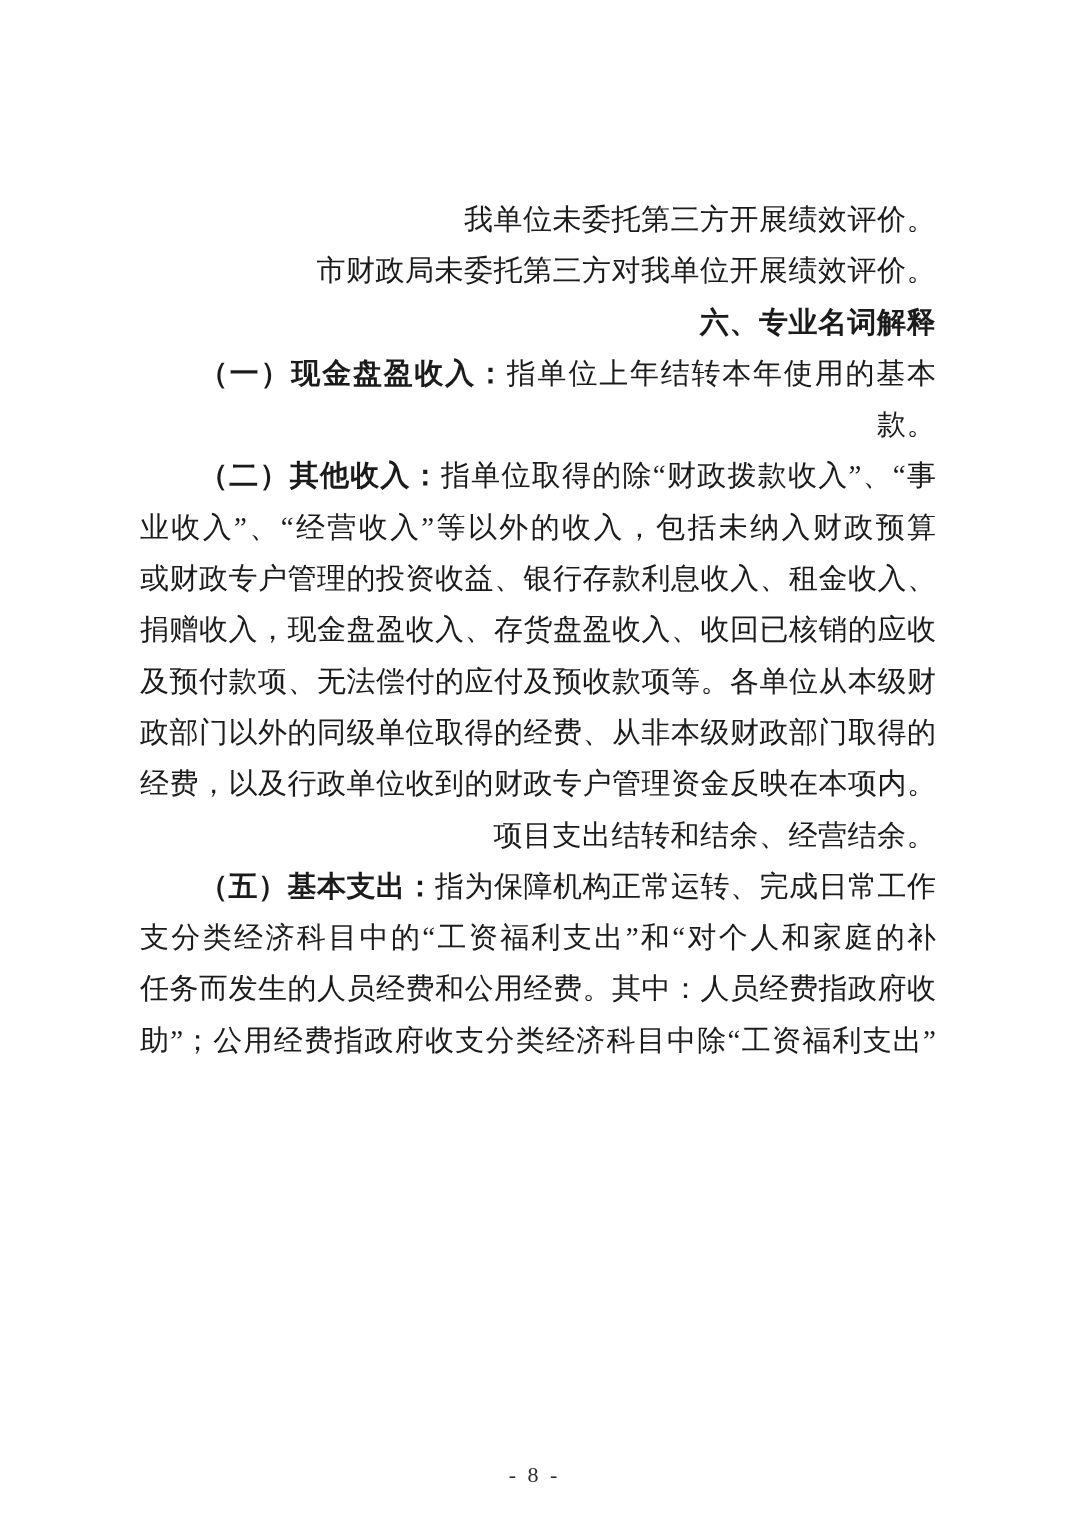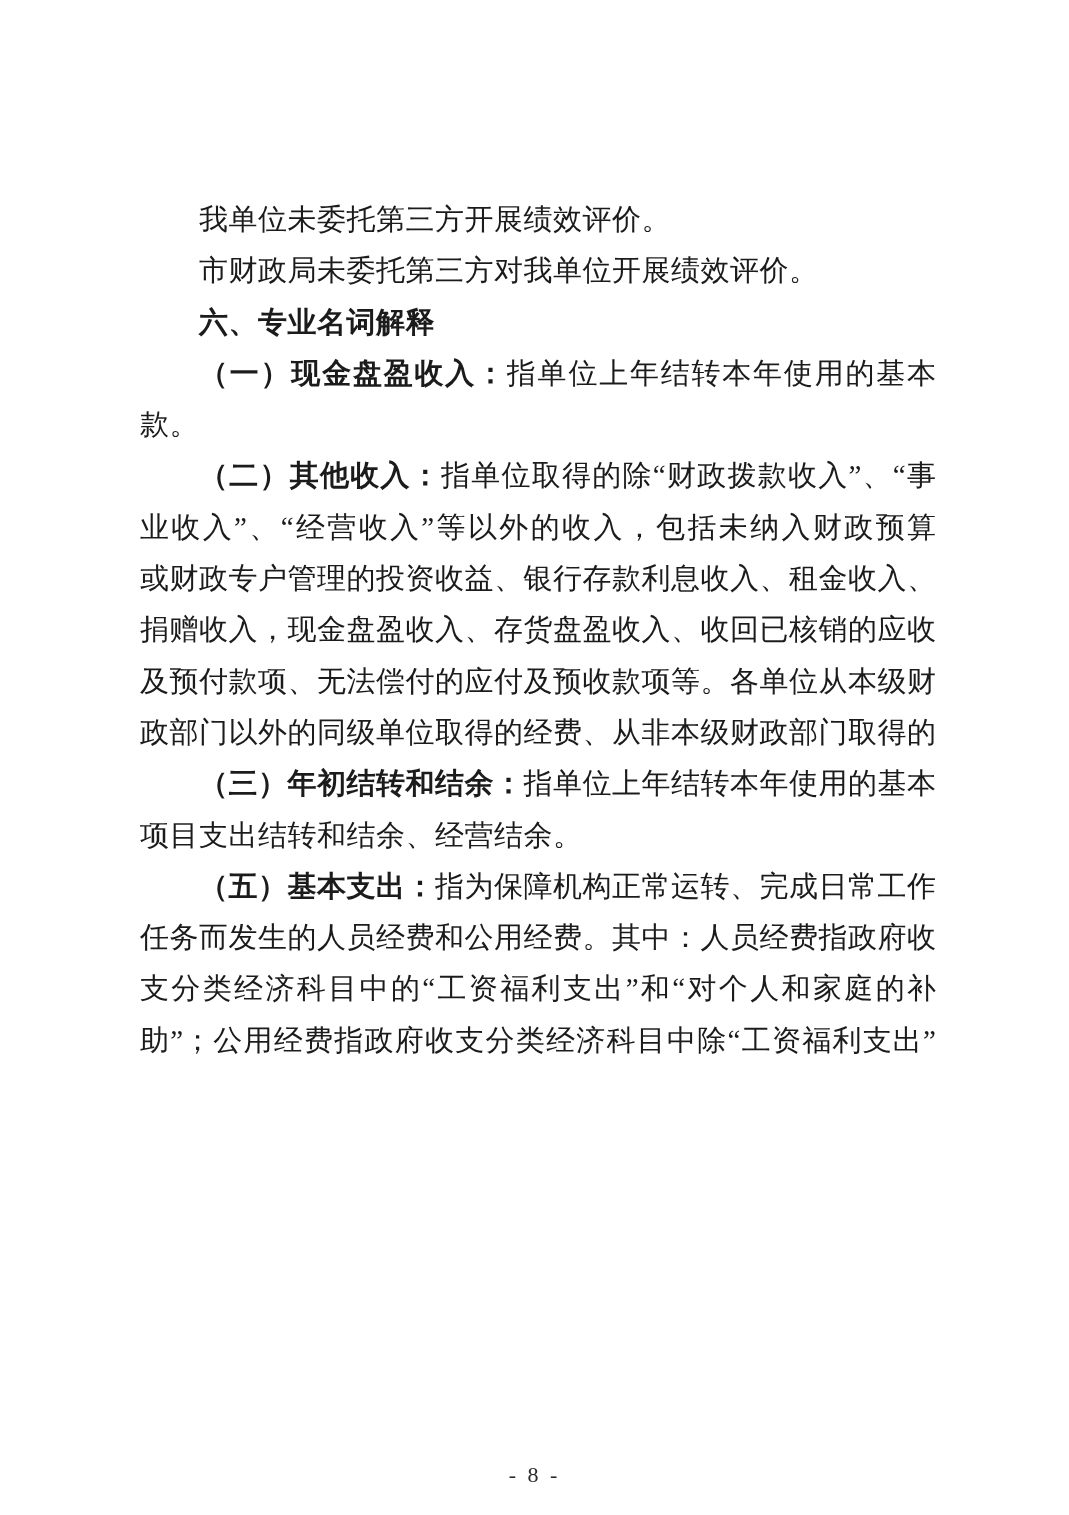--- a/index.html
+++ b/index.html
@@ -25,20 +25,21 @@
     top: 194px;
     width: 796px;
   }
   .line {
     height: 51.3px;
     line-height: 51.3px;
     font-size: 29px;
     color: #1b1b1b;
     white-space: nowrap;
     letter-spacing: 0.5px;
+    text-align: right;
   }
   .line.indent {
     text-indent: 59px;
   }
   .line.justify {
     white-space: normal;
     text-align: justify;
     text-align-last: justify;
     letter-spacing: 0;
   }
@@ -67,21 +68,21 @@
       <div class="line indent"><span class="seg">市财政局未委托第三方对我单位开展绩效评价。</span></div>
       <div class="line indent"><span class="seg b">六、专业名词解释</span></div>
       <div class="line indent justify"><span class="seg b">（一）现金盘盈收入：</span><span class="seg">指单位上年结转本年使用的基本</span></div>
       <div class="line"><span class="seg">款。</span></div>
       <div class="line indent justify"><span class="seg b">（二）其他收入：</span><span class="seg">指单位取得的除“财政拨款收入”、“事</span></div>
       <div class="line justify"><span class="seg">业收入”、“经营收入”等以外的收入，包括未纳入财政预算</span></div>
       <div class="line justify"><span class="seg">或财政专户管理的投资收益、银行存款利息收入、租金收入、</span></div>
       <div class="line justify"><span class="seg">捐赠收入，现金盘盈收入、存货盘盈收入、收回已核销的应收</span></div>
       <div class="line justify"><span class="seg">及预付款项、无法偿付的应付及预收款项等。各单位从本级财</span></div>
       <div class="line justify"><span class="seg">政部门以外的同级单位取得的经费、从非本级财政部门取得的</span></div>
-      <div class="line indent justify"><span class="seg b">（三）年初结转和结余：</span><span class="seg">指单位上年结转本年使用的基本</span></div>
+      <div class="line justify"><span class="seg">经费，以及行政单位收到的财政专户管理资金反映在本项内。</span></div>
       <div class="line"><span class="seg">项目支出结转和结余、经营结余。</span></div>
       <div class="line indent justify"><span class="seg b">（五）基本支出：</span><span class="seg">指为保障机构正常运转、完成日常工作</span></div>
+      <div class="line justify"><span class="seg">支分类经济科目中的“工资福利支出”和“对个人和家庭的补</span></div>
       <div class="line justify"><span class="seg">任务而发生的人员经费和公用经费。其中：人员经费指政府收</span></div>
-      <div class="line justify"><span class="seg">支分类经济科目中的“工资福利支出”和“对个人和家庭的补</span></div>
       <div class="line justify"><span class="seg">助”；公用经费指政府收支分类经济科目中除“工资福利支出”</span></div>
     </div>
   <div class="footer">- 8 -</div>
 </div>
 
 </body></html>

